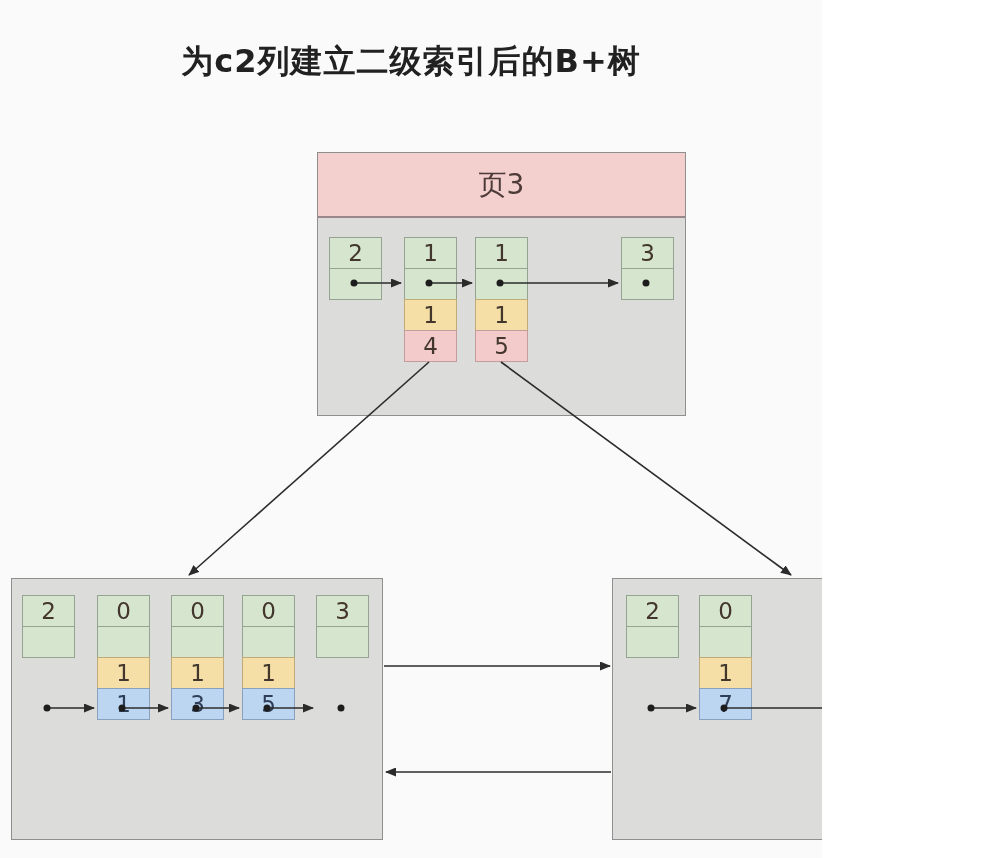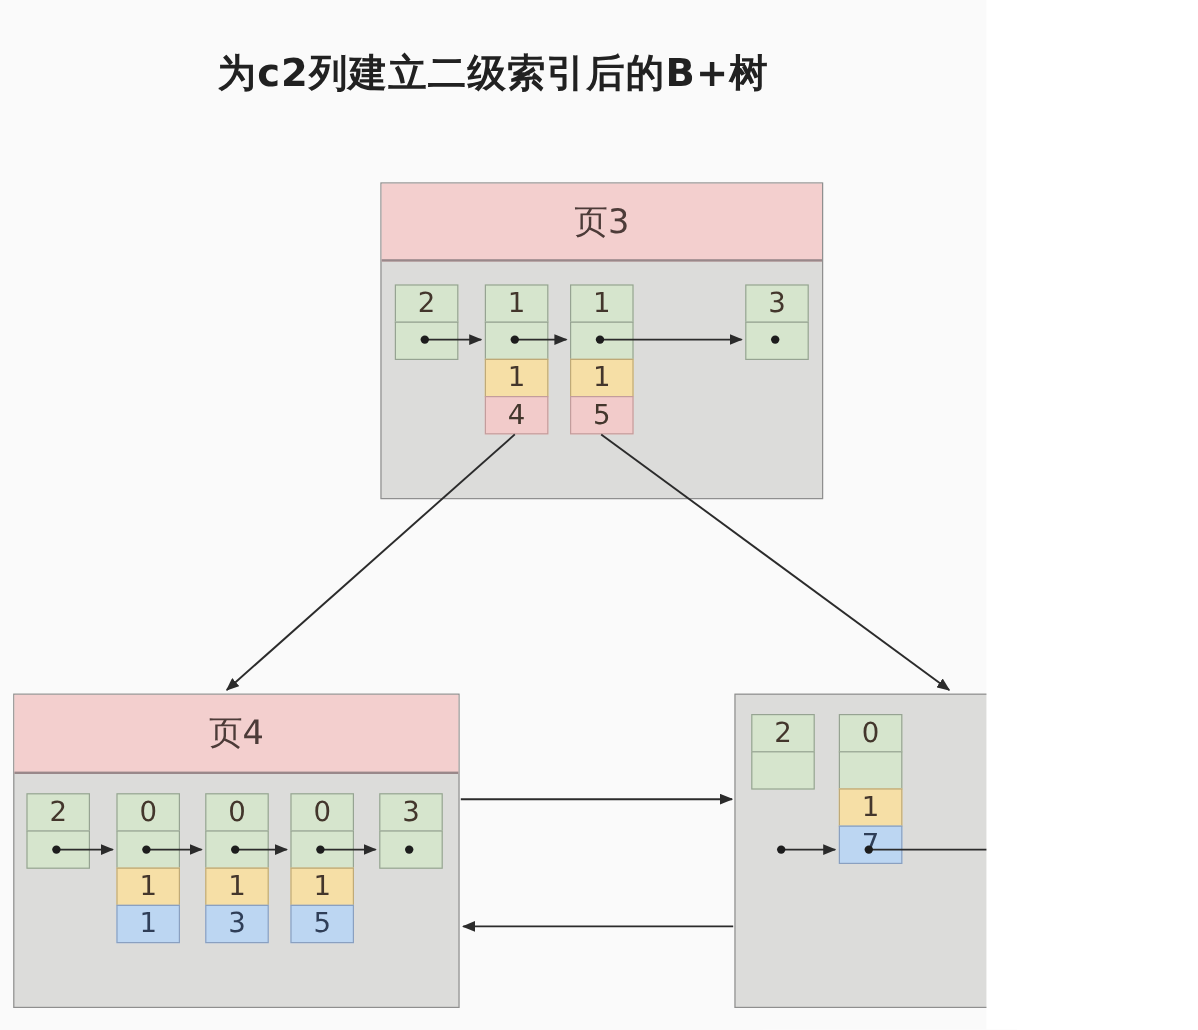--- a/index.html
+++ b/index.html
@@ -82,23 +82,20 @@
         <div class="cell pinkc">5</div>
       </div>
       <div class="rec" style="left:303px">
         <div class="cell green">3</div>
         <div class="cell green"></div>
       </div>
     </div>
   </div>
 
   <div class="page" id="page4">
-    <div class="page-header">
-      <span>页4</span>
-    </div>
     <div class="page-body">
       <div class="rec" style="left:10px">
         <div class="cell green">2</div>
         <div class="cell green"></div>
       </div>
       <div class="rec" style="left:85px">
         <div class="cell green">0</div>
         <div class="cell green"></div>
         <div class="cell yellow">1</div>
         <div class="cell blue">1</div>

